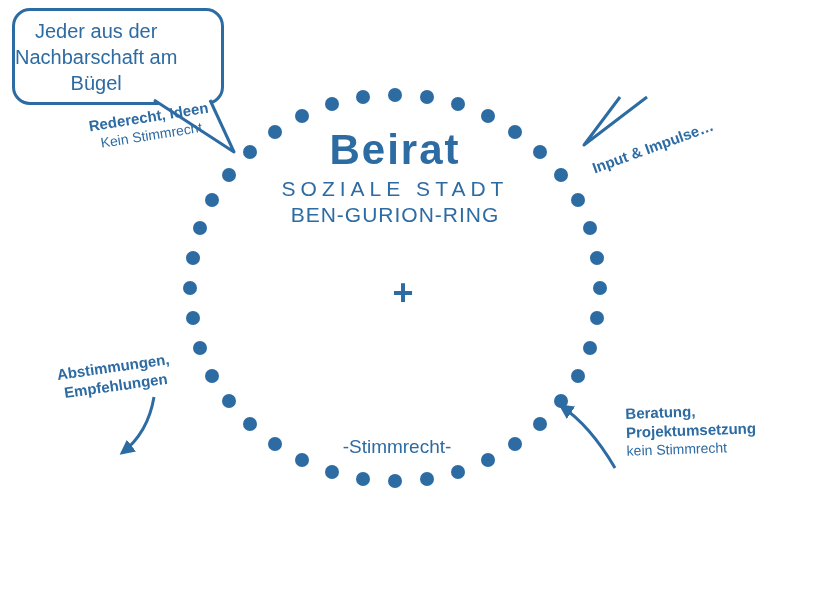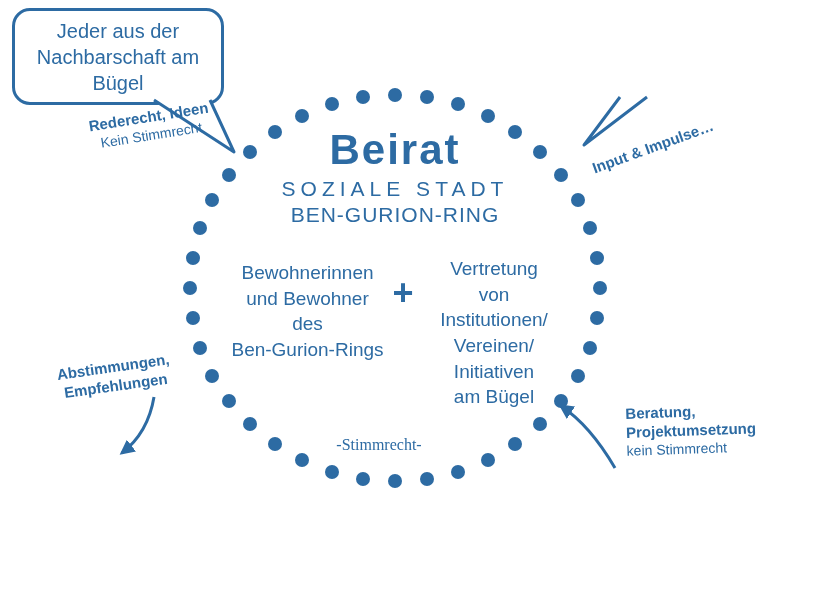--- a/index.html
+++ b/index.html
@@ -41,33 +41,32 @@
   .group {
     font-size: 19px; line-height: 1.35;
   }
   .left-group { left: 215px; top: 260px; width: 185px; }
   .right-group { left: 410px; top: 256px; width: 168px; }
   .plus {
     left: 383px; top: 272px; width: 40px;
     font-size: 36px; font-weight: bold;
   }
   .stimmrecht {
-    left: 179px; top: 436px; width: 400px;
-    font-size: 16px;
-    font-family: Liberation Serif, serif;
+    left: 197px; top: 436px; width: 400px;
+    font-size: 19px;
   }
 
   .bubble, .rbox {
     position: absolute;
     border: 3px solid var(--accent);
     border-radius: 18px;
     background: #fff;
     display: flex;
     align-items: center;
-    justify-content: center;
+    justify-content: flex-start;
     text-align: center;
     font-size: 20px;
     line-height: 1.3;
   }
   .bubble-tl { left: 12px; top: 8px; width: 212px; height: 97px; }
   .bubble-tr { left: 598px; top: 10px; width: 210px; height: 90px; }
   .box-bl { left: 36px; top: 464px; width: 208px; height: 122px; border-radius: 16px; }
   .box-br { left: 530px; top: 488px; width: 276px; height: 76px; border-radius: 16px; }
 
   .tail { position: absolute; }
@@ -133,31 +132,21 @@
       <div class="dot" style="left: 243.043px; top: 144.528px;"></div>
       <div class="dot" style="left: 267.504px; top: 124.86px;"></div>
       <div class="dot" style="left: 294.932px; top: 109.036px;"></div>
       <div class="dot" style="left: 324.652px; top: 97.4461px;"></div>
       <div class="dot" style="left: 355.931px; top: 90.3762px;"></div>
     </div>
 
   <div class="abs subtitle1 center-text">SOZIALE STADT</div>
   <div class="abs title center-text">Beirat</div>
   <div class="abs subtitle2 center-text">BEN-GURION-RING</div>
-  <div class="abs group left-group center-text preline">Bewohnerinnen
-und Bewohner
-des
-Ben-Gurion-Rings</div>
   <div class="abs plus center-text">+</div>
-  <div class="abs group right-group center-text preline">Vertretung
-von
-Institutionen/
-Vereinen/
-Initiativen
-am Bügel</div>
   <div class="abs stimmrecht center-text">-Stimmrecht-</div>
 
   <div class="bubble bubble-tl">
     <span class="preline">Jeder aus der
 Nachbarschaft am
 Bügel</span>
   </div>
   <svg class="tail tail-tl" width="95" height="58">
     <path d="M6,2 L86,54 L62,2" fill="#ffffff" stroke="#2d6ba3" stroke-width="3" stroke-linejoin="round"></path>
   </svg>

